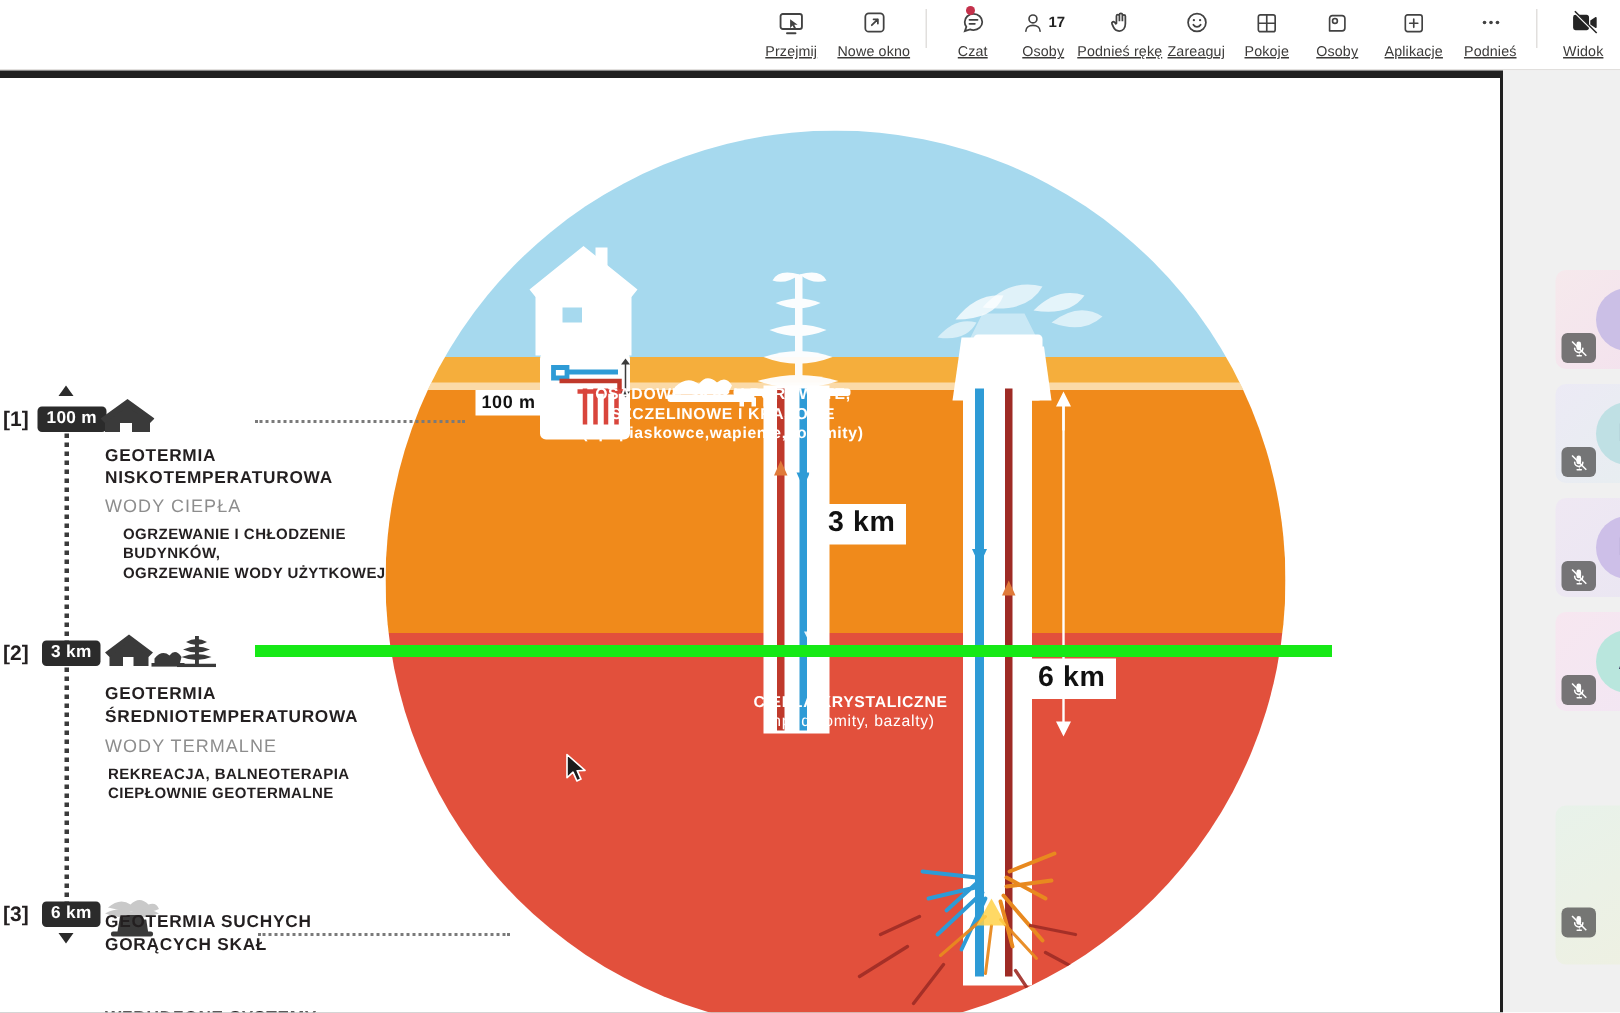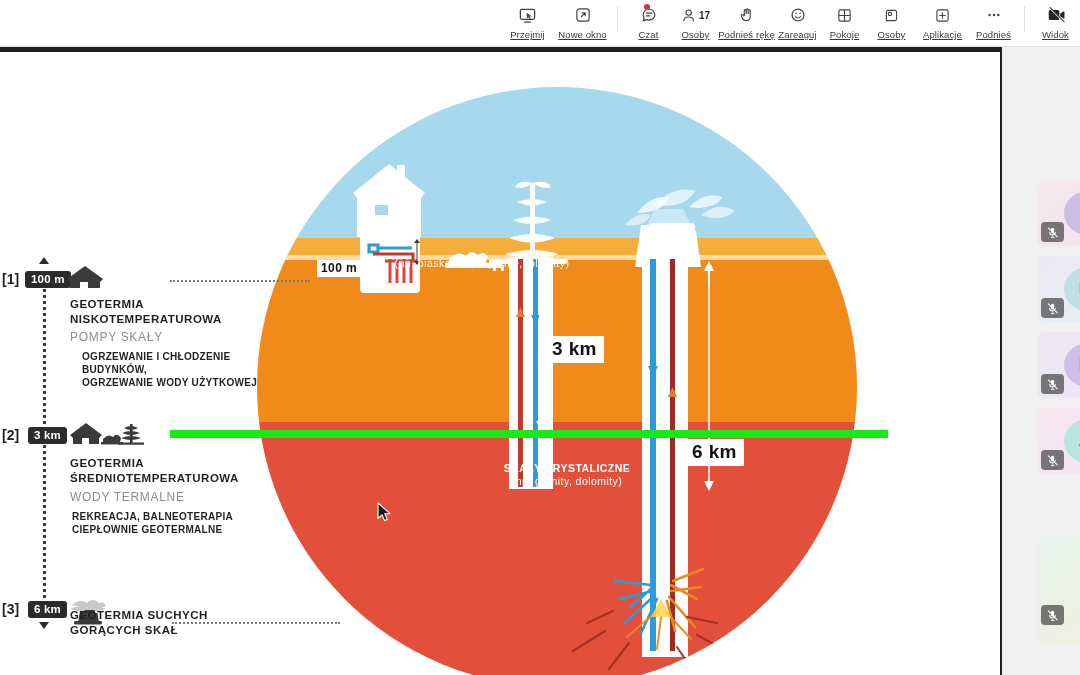--- a/index.html
+++ b/index.html
@@ -336,25 +336,27 @@
             <path d="M356 524 l-26 12 M348 544 l-32 20 M430 530 l30 6 M440 548 l26 14 M372 556 l-20 26 M420 560 l16 24"></path>
           </g>
           <g stroke="#e8891f" stroke-width="2" opacity=".95">
             <path d="M400 524 l-30 26 M410 526 l24 26 M404 530 l-4 32"></path>
           </g>
         </g>
         <polygon points="404,512 414,530 394,530" fill="#ffd24a" opacity=".85"></polygon>
       </svg>
 
       <div class="rock-cap" style="left:45px;top:170px;width:360px;">
-        <div class="thin" style="font-weight:normal;">(np. piaskowce,wapienie,dolomity)</div>
+        <div>OSADOWE SKAŁY POROWATE,</div>
+        <div>SZCZELINOWE I KRASOWE</div>
+        <div class="thin" style="font-weight:bold;">(np. piaskowce,wapienie,dolomity)</div>
       </div>
       <div class="rock-cap" style="left:180px;top:375px;width:260px;">
-        <div>SKAŁY KRYSTALICZNE</div>
-        <div class="thin" style="font-weight:normal;">(np. granity, dolomity)</div>
+        <div>CIEPŁA KRYSTALICZNE</div>
+        <div class="thin" style="font-weight:normal;">(np. dolomity, bazalty)</div>
       </div>
     </div>
 
     <div class="wlabel" style="left:317px;top:208px;font-size:12px;padding:1px 4px 2px 4px;">100 m</div>
     <div class="wlabel" style="left:545px;top:284px;">3 km</div>
     <div class="wlabel" style="left:685px;top:387px;">6 km</div>
 
     <div id="greenline"></div>
 
     <div id="legend">
@@ -368,21 +370,21 @@
         <div class="depth-chip" style="left:25px;top:219px;">100 m</div>
         <svg style="position:absolute;left:67px;top:214px;" width="36" height="24" viewBox="0 0 36 24">
           <path d="M3 14 L18 3 L33 14 v8 H3z" fill="#3a3a3a"></path>
           <path d="M0 13 L18 0 L36 13 l-3 3 L18 5 L3 16z" fill="#3a3a3a"></path>
           <rect x="13" y="16" width="8" height="6" fill="#ffffff"></rect>
         </svg>
         <div class="lg-title" style="left:70px;top:245px;width:185px;">
           <div>GEOTERMIA</div>
           <div>NISKOTEMPERATUROWA</div>
         </div>
-        <div class="lg-sub" style="left:70px;top:278px;">POMPY SKAŁY</div>
+        <div class="lg-sub" style="left:70px;top:278px;">WODY CIEPŁA</div>
         <div class="lg-det" style="left:82px;top:298px;width:190px;">
           <div>OGRZEWANIE I CHŁODZENIE</div>
           <div>BUDYNKÓW,</div>
           <div>OGRZEWANIE WODY UŻYTKOWEJ</div>
         </div>
         <div class="dotrow" style="left:170px;top:228px;width:140px;"></div>
       </div>
 
       <div class="lg-row" style="top:0;">
         <div class="lg-idx" style="top:375px;">[2]</div>

